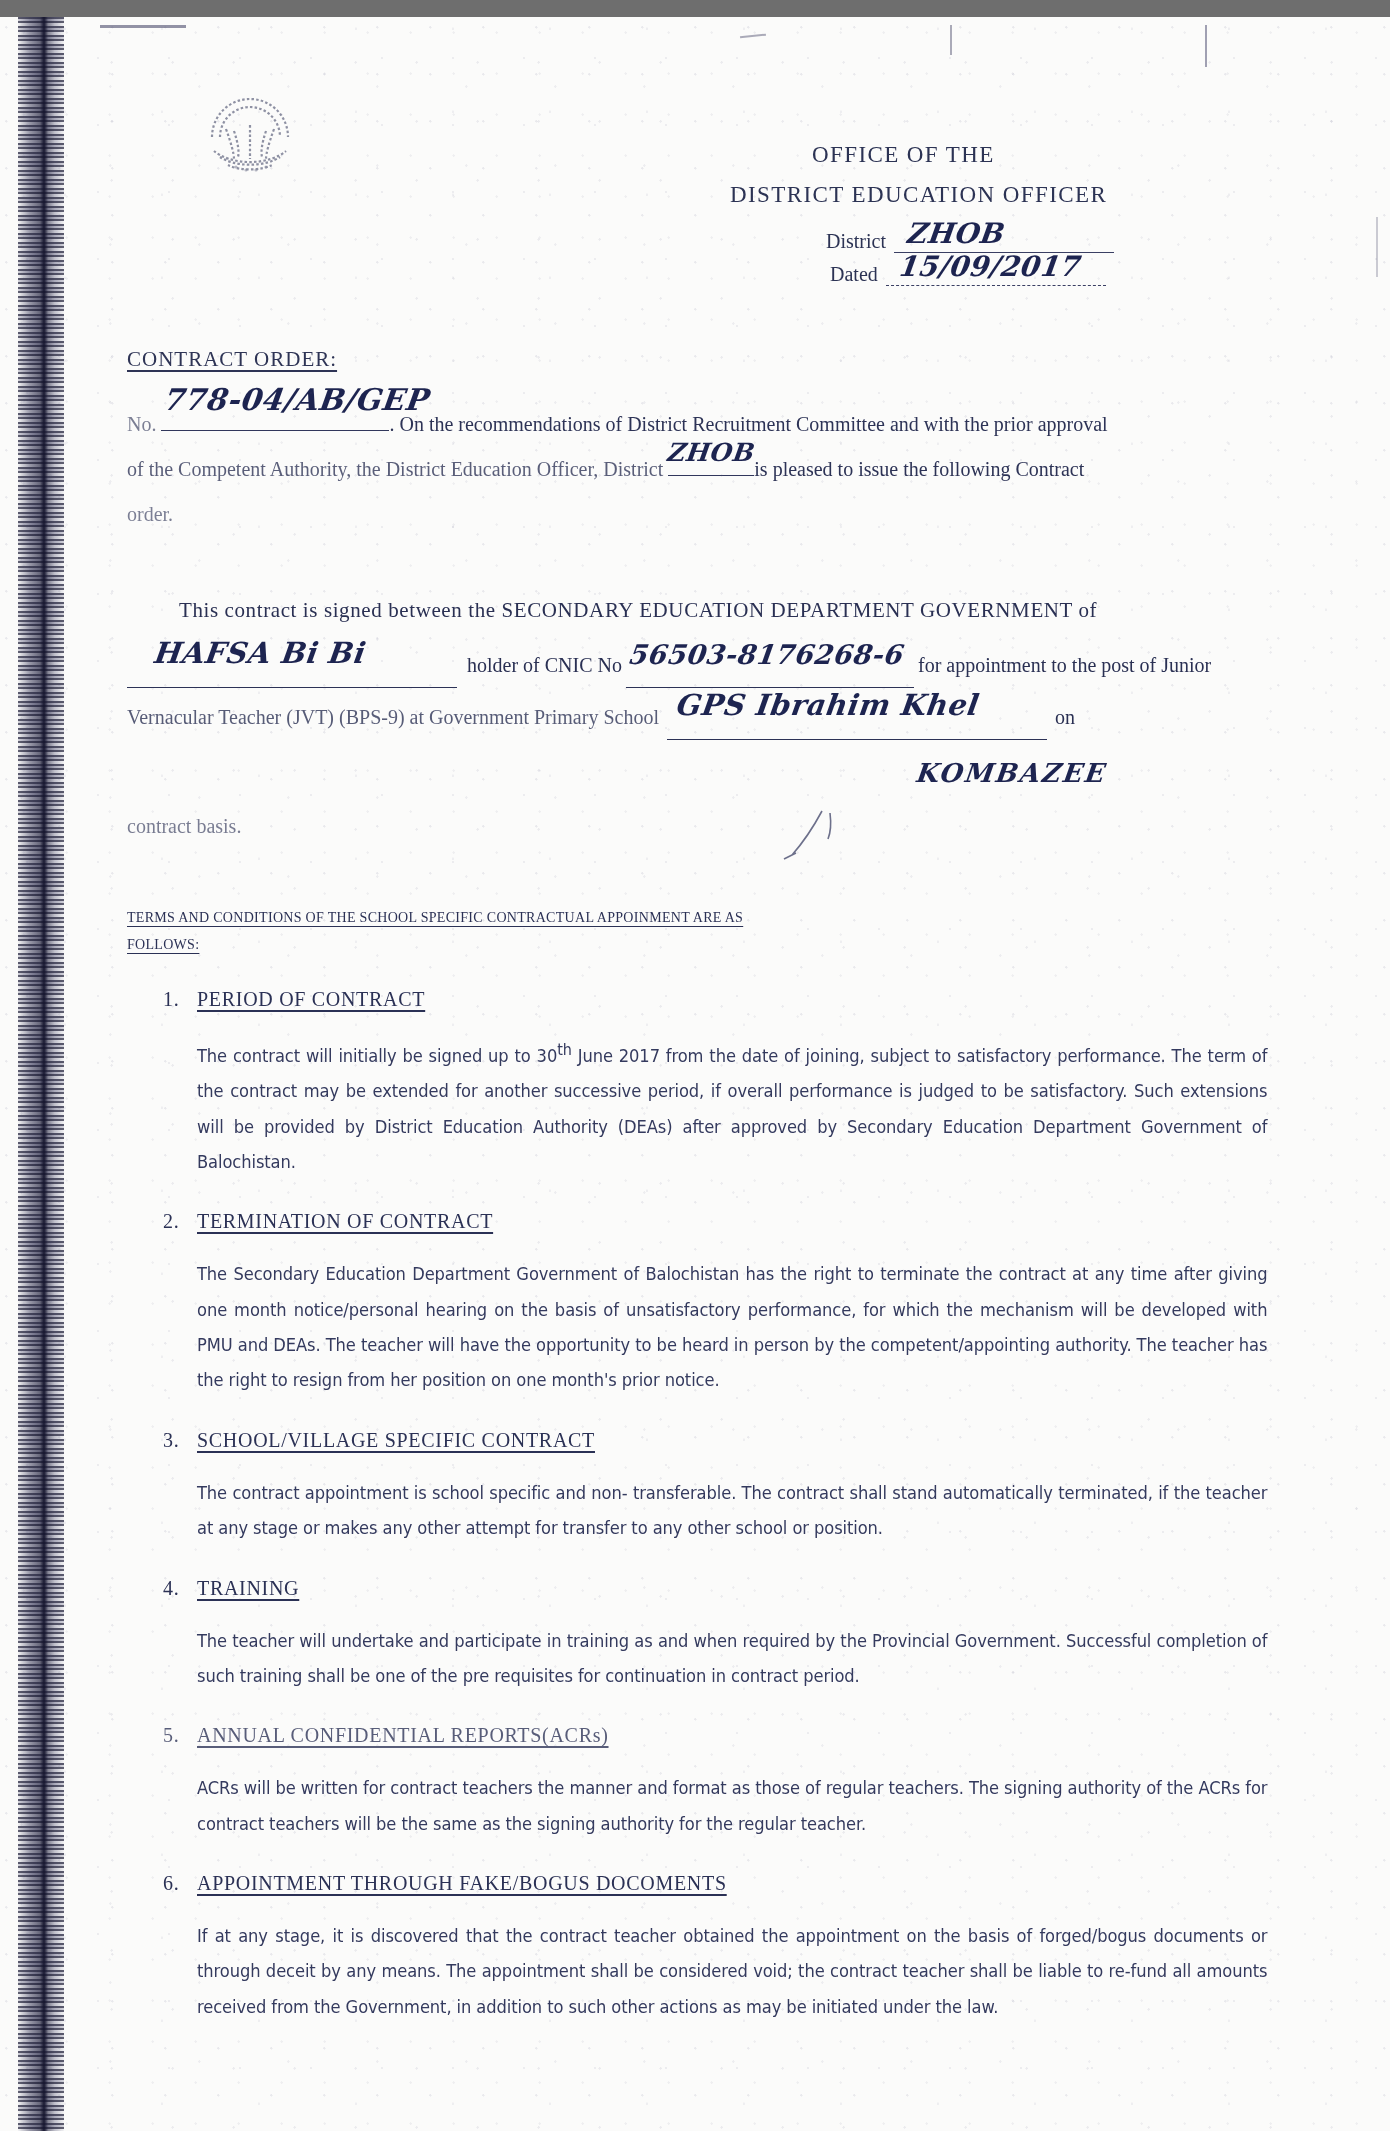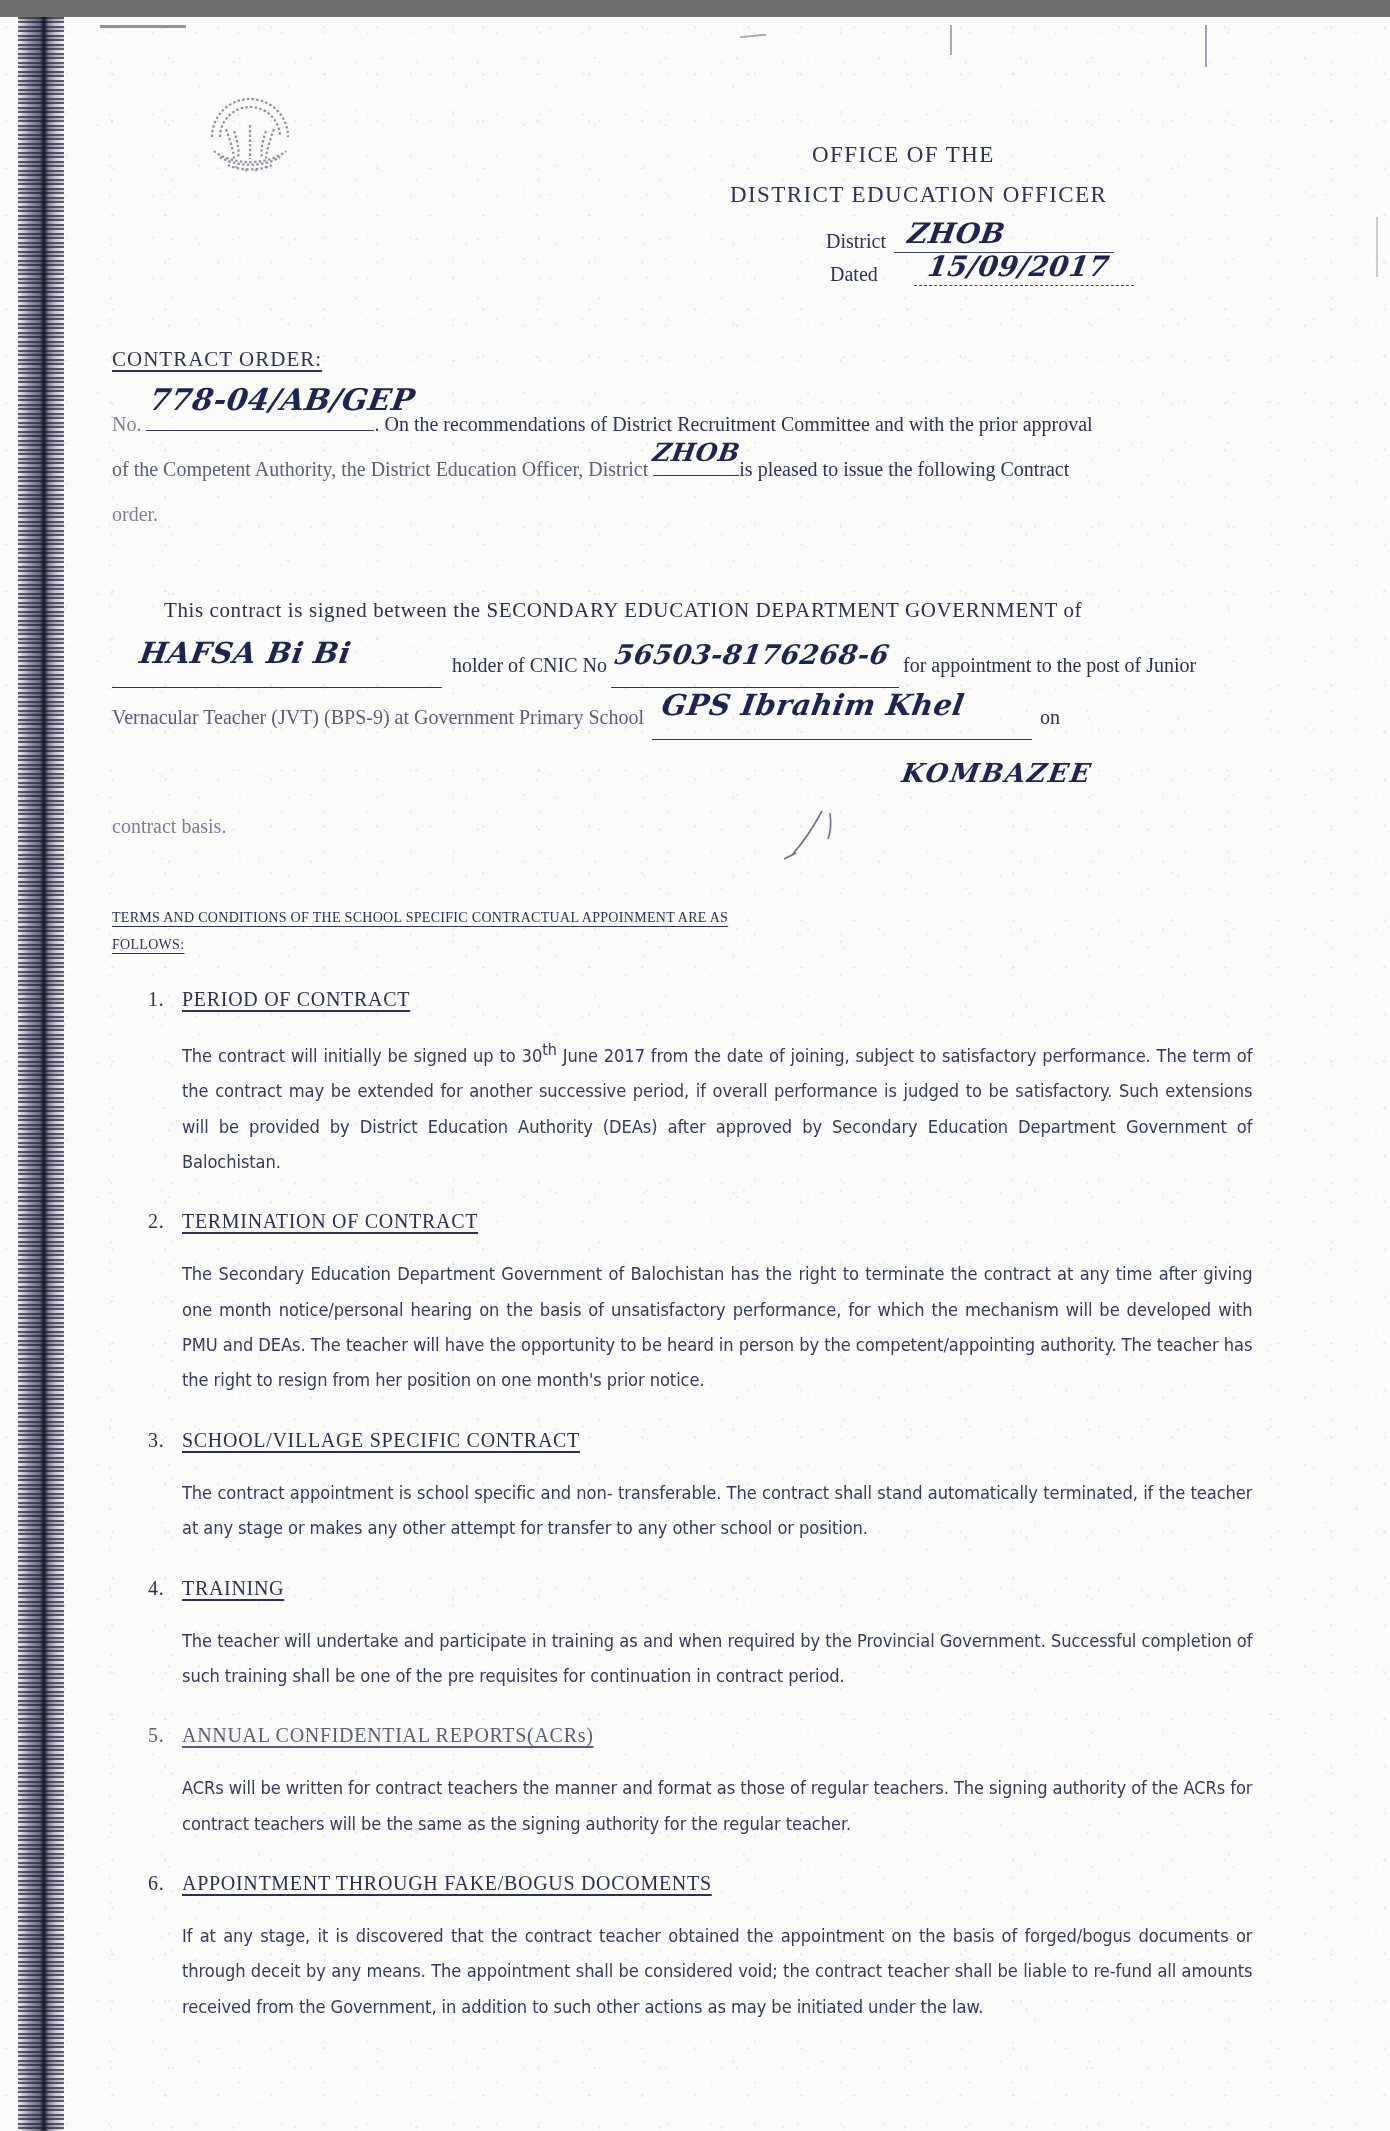--- a/index.html
+++ b/index.html
@@ -113,21 +113,21 @@
   .hdr-deo { padding-left: 0px; }
 
   .field-row {
     display: flex;
     align-items: flex-end;
     margin-top: 12px;
     padding-left: 96px;
     font-size: 20px;
     color: #2c3354;
   }
-  .field-row.dated { padding-left: 100px; margin-top: 6px; gap: 28px; }
+  .field-row.dated { padding-left: 100px; margin-top: 6px; }
   .field-label { white-space: nowrap; }
   .field-rule {
     position: relative;
     margin-left: 8px;
     min-width: 220px;
     border-bottom: 1.5px solid #3a3f63;
     height: 26px;
   }
   .field-rule.dashed { border-bottom: 1.5px dashed #3a3f63; }
   .hand {
@@ -143,21 +143,21 @@
     position: absolute;
     left: 14px;
     bottom: 2px;
     font-size: 28px;
     white-space: nowrap;
   }
 
   
   .body {
     position: absolute;
-    left: 112px;
+    left: 127px;
     top: 330px;
     width: 1185px;
     z-index: 12;
   }
   .contract-order-title {
     font-size: 21px;
     letter-spacing: 1px;
     text-decoration: underline;
     text-underline-offset: 4px;
     color: #2e3455;

